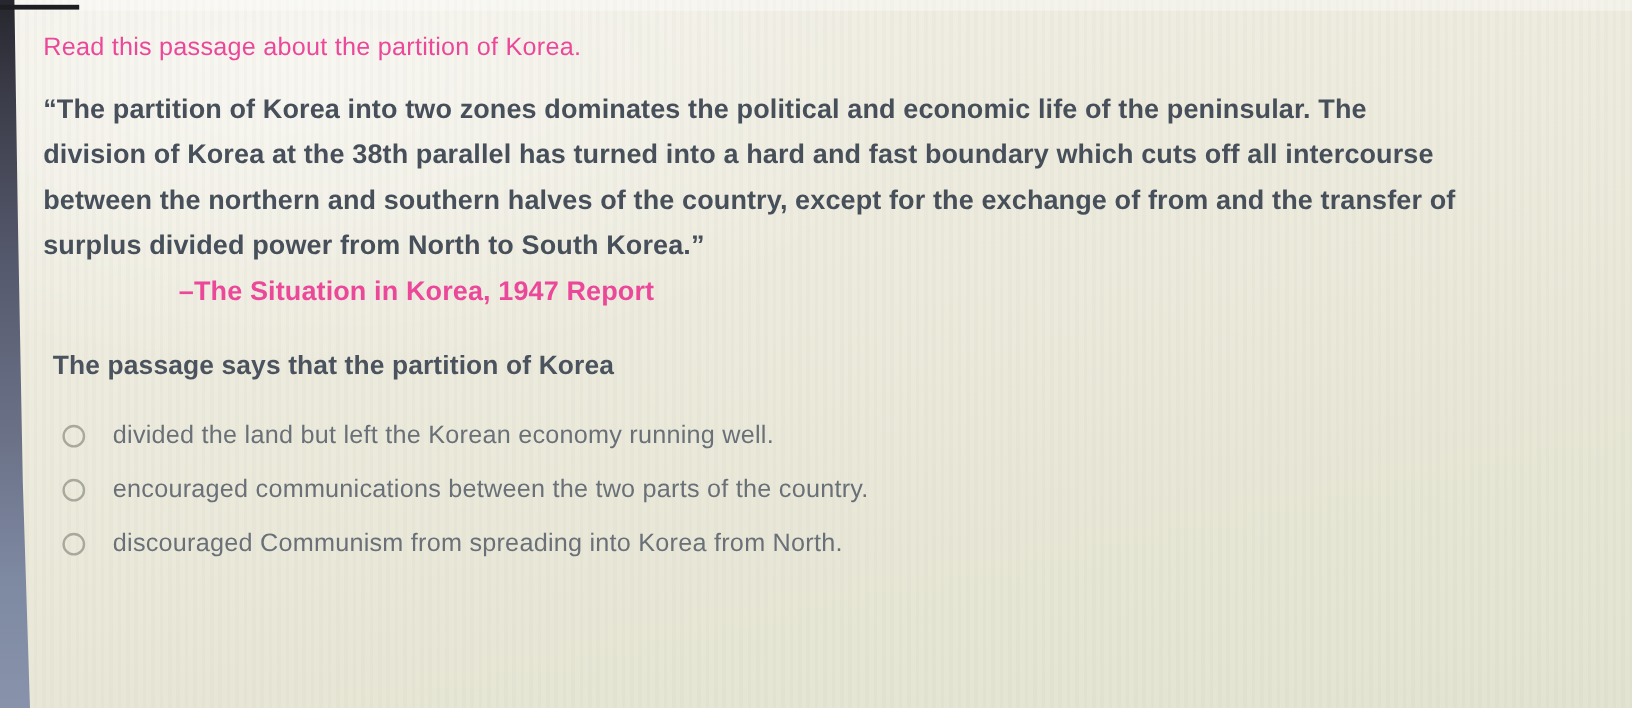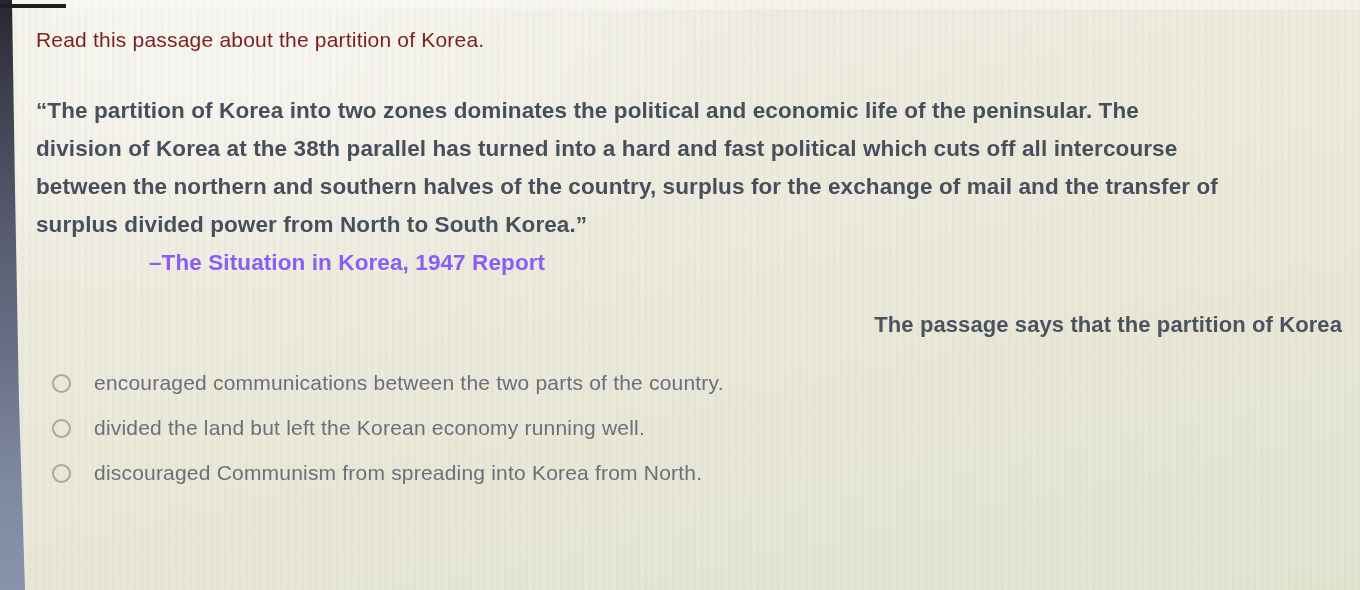--- a/index.html
+++ b/index.html
@@ -59,51 +59,50 @@
   .content {
     position: relative;
     z-index: 1;
     padding: 28px 18px 0 36px;
     color: #4a525c;
   }
 
   .instruction {
     font-size: 21px;
     font-weight: 400;
-    color: #7f1d1d;
+    color: #ec4899;
     letter-spacing: 0.2px;
   }
 
   .passage {
-    margin-top: 40px;
+    margin-top: 20px;
     font-size: 22.5px;
     font-weight: 700;
     color: #47505a;
     line-height: 38px;
     letter-spacing: 0.1px;
   }
 
   .passage-line { white-space: nowrap; }
 
   .attribution {
     margin-left: 113px;
     font-size: 22.5px;
     font-weight: 700;
-    color: #8b5cf6;
+    color: #ec4899;
     line-height: 38px;
   }
 
   .question {
     margin-top: 30px;
     margin-left: 8px;
     font-size: 22px;
     font-weight: 700;
     color: #4b545e;
     letter-spacing: 0.1px;
-    text-align: right;
   }
 
   .options {
     margin-top: 33px;
     margin-left: 16px;
   }
 
   .option-row {
     display: flex;
     align-items: flex-start;
@@ -135,38 +134,38 @@
 <div class="top-sheen"></div>
 <div class="top-edge-line"></div>
 <div class="left-band"></div>
 
 <div class="content">
 
   <div class="instruction">Read this passage about the partition of Korea.</div>
 
   <div class="passage">
     <div class="passage-line">“The partition of Korea into two zones dominates the political and economic life of the peninsular. The</div>
-    <div class="passage-line">division of Korea at the 38th parallel has turned into a hard and fast political which cuts off all intercourse</div>
-    <div class="passage-line">between the northern and southern halves of the country, surplus for the exchange of mail and the transfer of</div>
+    <div class="passage-line">division of Korea at the 38th parallel has turned into a hard and fast boundary which cuts off all intercourse</div>
+    <div class="passage-line">between the northern and southern halves of the country, except for the exchange of from and the transfer of</div>
     <div class="passage-line">surplus divided power from North to South Korea.”</div>
     <div class="attribution">–The Situation in Korea, 1947 Report</div>
   </div>
 
   <div class="question">The passage says that the partition of Korea</div>
 
   <div class="options">
 
     <div class="option-row">
       <span class="radio"></span>
-      <span class="option-label">encouraged communications between the two parts of the country.</span>
+      <span class="option-label">divided the land but left the Korean economy running well.</span>
     </div>
 
     <div class="option-row">
       <span class="radio"></span>
-      <span class="option-label">divided the land but left the Korean economy running well.</span>
+      <span class="option-label">encouraged communications between the two parts of the country.</span>
     </div>
 
 
     <div class="option-row">
       <span class="radio"></span>
       <span class="option-label">discouraged Communism from spreading into Korea from North.</span>
     </div>
 
   </div>
 </div>

